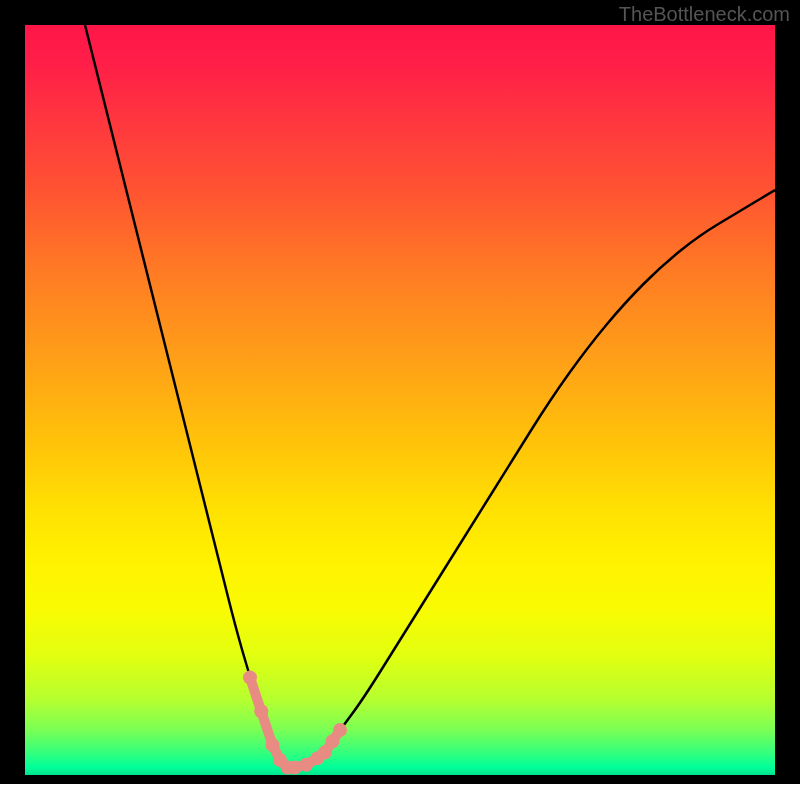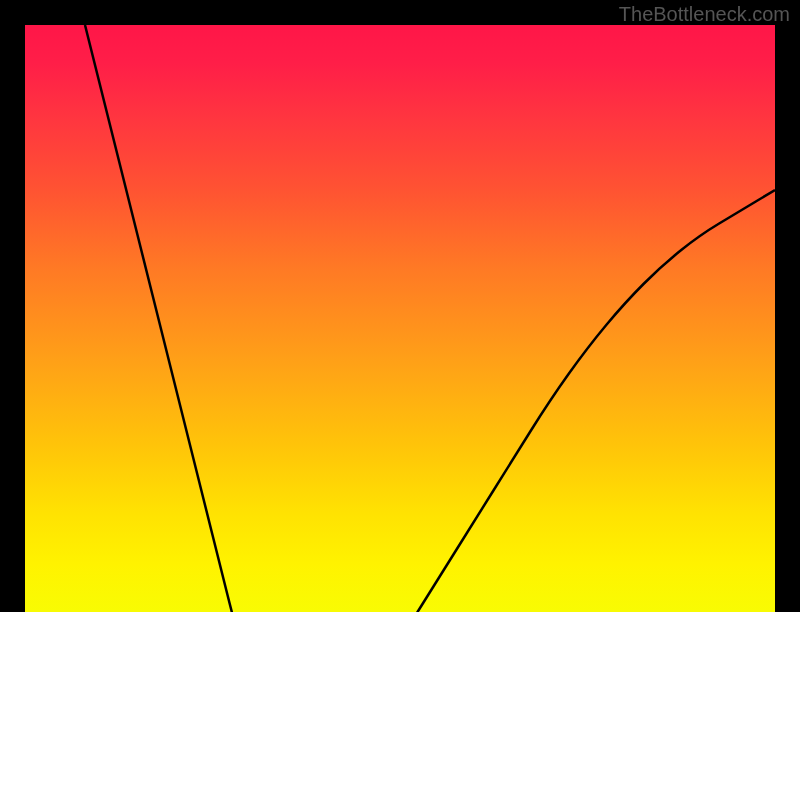--- a/index.html
+++ b/index.html
@@ -2,21 +2,21 @@
 <html><head>
 <meta charset="utf-8">
 <style>
   body {
     margin: 0;
     padding: 0;
     background: #fff;
   }
   .chart-container {
     width: 800px;
-    height: 612px;
+    height: 784px;
     position: relative;
     background: #000;
   }
   .gradient-area {
     position: absolute;
     left: 25px;
     top: 25px;
     width: 750px;
     height: 750px;
     background: linear-gradient(to bottom,

